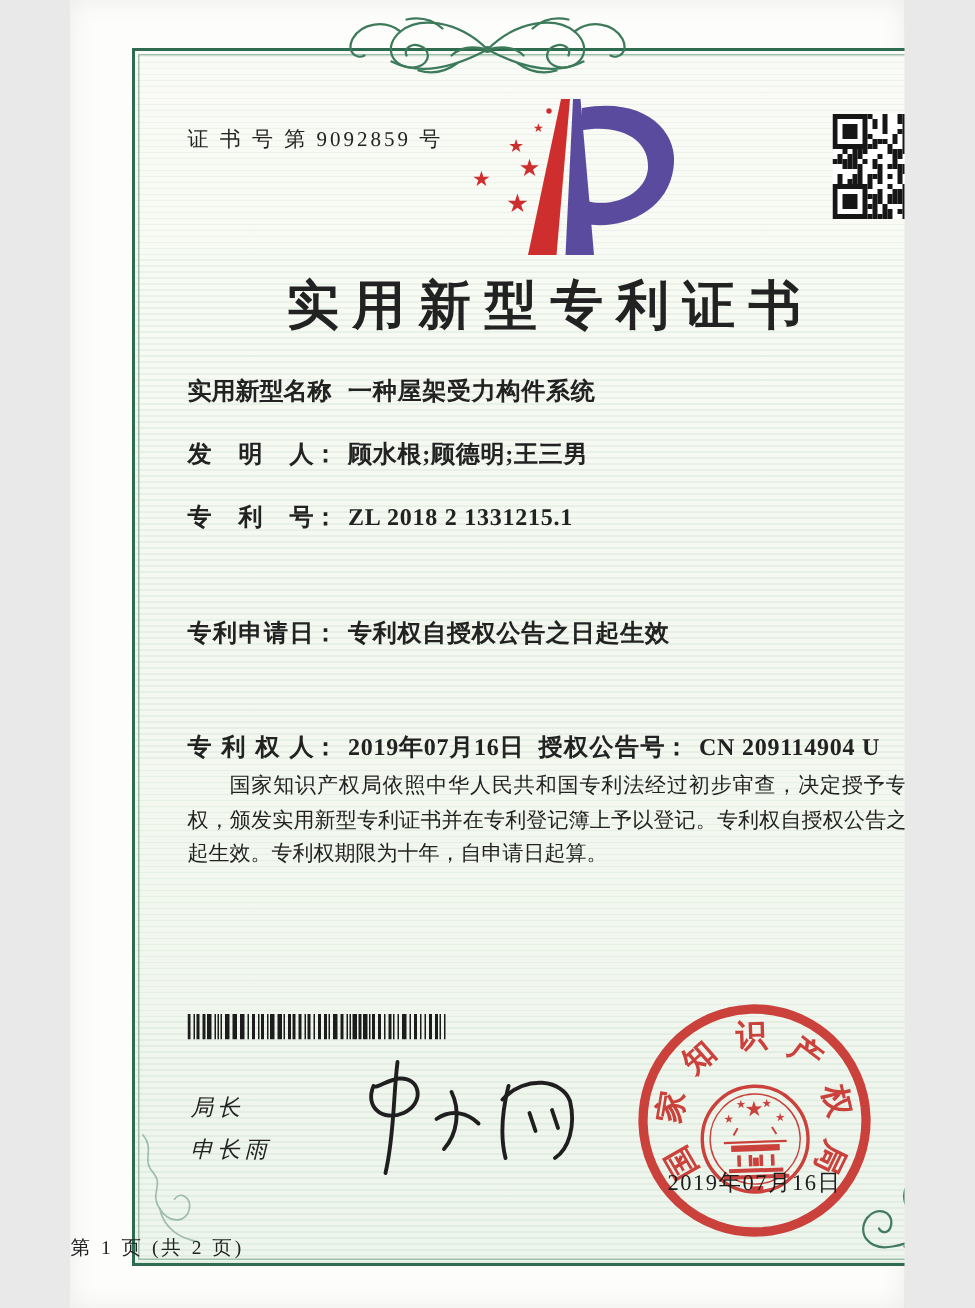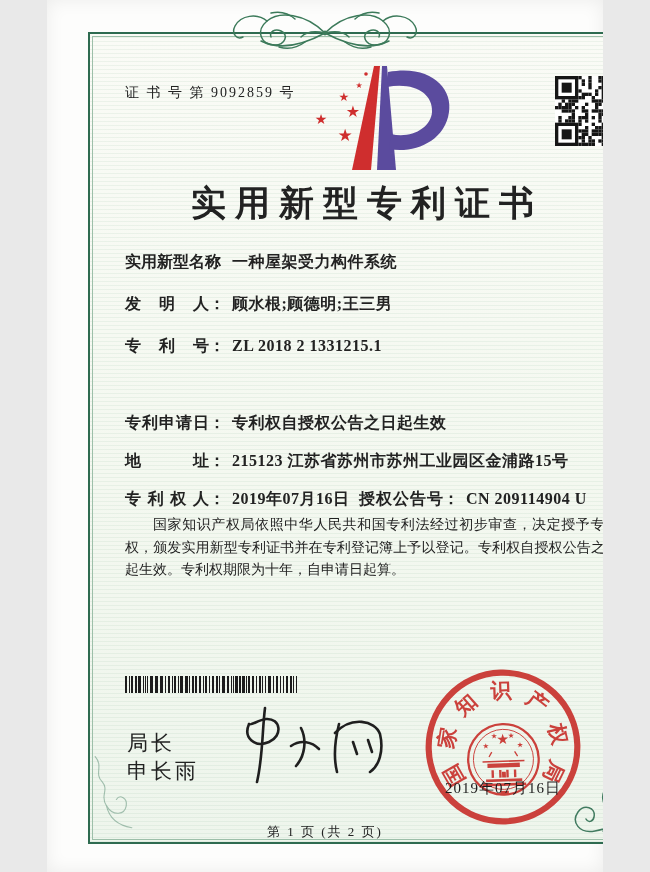--- a/index.html
+++ b/index.html
@@ -28,30 +28,30 @@
     font-size:35px;font-weight:600;letter-spacing:9px;z-index:1;padding-left:42px;
   }
   .field-row{position:absolute;left:78px;font-size:16px;line-height:20px;z-index:1;white-space:nowrap;font-weight:bold;}
   .f-label{display:inline-block;width:84px;text-align:justify;text-align-last:justify;}
   .f-colon{display:inline-block;margin-right:7px;}
   .f-value{letter-spacing:0.5px;}
   .grp2{position:absolute;left:234px;top:0;white-space:nowrap;}
   .paras{position:absolute;left:78px;top:514px;width:494px;z-index:1;}
   .paras p{margin:0;font-size:14px;line-height:22.5px;text-align:justify;text-indent:2em;}
   .barcode{position:absolute;left:78px;top:676px;width:175px;height:17px;z-index:1;}
-  .signer{position:absolute;left:80px;z-index:2;font-size:21px;letter-spacing:3px;}
+  .signer{position:absolute;left:80px;z-index:2;font-size:15px;letter-spacing:3px;font-style:italic;}
   .signature{position:absolute;left:188px;top:698px;z-index:3;}
   .seal{position:absolute;left:375px;top:666px;width:162px;height:162px;z-index:3;opacity:0.93;transform:rotate(-2deg);}
   .seal-ch{font-size:22px;font-weight:bold;fill:#c9342f;text-anchor:middle;dominant-baseline:middle;
            font-family:"Liberation Serif","DejaVu Serif",serif;}
   .seal-date{position:absolute;left:375px;top:779px;width:162px;text-align:center;font-size:15px;
              letter-spacing:1px;z-index:4;color:#1c1c1c;}
   .flourish-br{position:absolute;left:518px;top:728px;z-index:1;opacity:0.9;}
   .flourish-bl{position:absolute;left:44px;top:748px;z-index:1;opacity:0.4;transform:scaleX(-1);}
-  .footer-page{position:absolute;left:0;top:823px;width:100%;text-align:center;font-size:13px;
+  .footer-page{position:absolute;left:0;top:823px;width:100%;text-align:left;font-size:13px;
                letter-spacing:2px;z-index:2;}
 </style>
 </head>
 <body>
 
 <div class="photo">
 
   <div class="frame"></div>
 
   <svg class="ornament-top" width="260" height="52" viewBox="0 0 260 52">
@@ -249,23 +249,20 @@
   </div>
   <div class="field-row" style="top:294px">
     <span class="f-label">发明人</span><span class="f-colon">：</span><span class="f-value">顾水根;顾德明;王三男</span>
   </div>
   <div class="field-row" style="top:336px">
     <span class="f-label">专利号</span><span class="f-colon">：</span><span class="f-value">ZL 2018 2 1331215.1</span>
   </div>
   <div class="field-row" style="top:413px">
     <span class="f-label">专利申请日</span><span class="f-colon">：</span><span class="f-value">专利权自授权公告之日起生效</span>
   </div>
-  <div class="field-row" style="top:451px">
-    <span class="f-label">地址</span><span class="f-colon">：</span><span class="f-value">215123 江苏省苏州市苏州工业园区金浦路15号</span>
-  </div>
   <div class="field-row" style="top:489px">
     <span class="f-label">专利权人</span><span class="f-colon">：</span><span class="f-value">2019年07月16日</span>
     <span class="grp2">
       <span class="f-label">授权公告号</span><span class="f-colon">：</span><span class="f-value">CN 209114904 U</span>
     </span>
   </div>
 
   <div class="paras">
     <p>国家知识产权局依照中华人民共和国专利法经过初步审查，决定授予专利权，颁发实用新型专利证书并在专利登记簿上予以登记。专利权自授权公告之日起生效。专利权期限为十年，自申请日起算。</p>
   </div>

